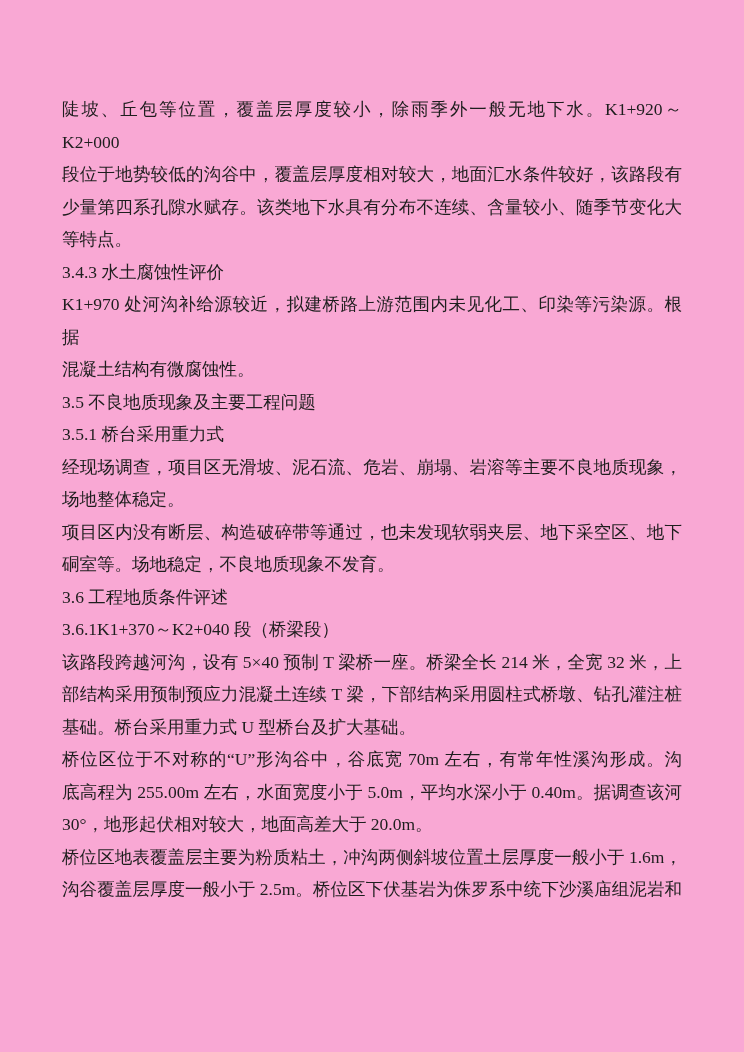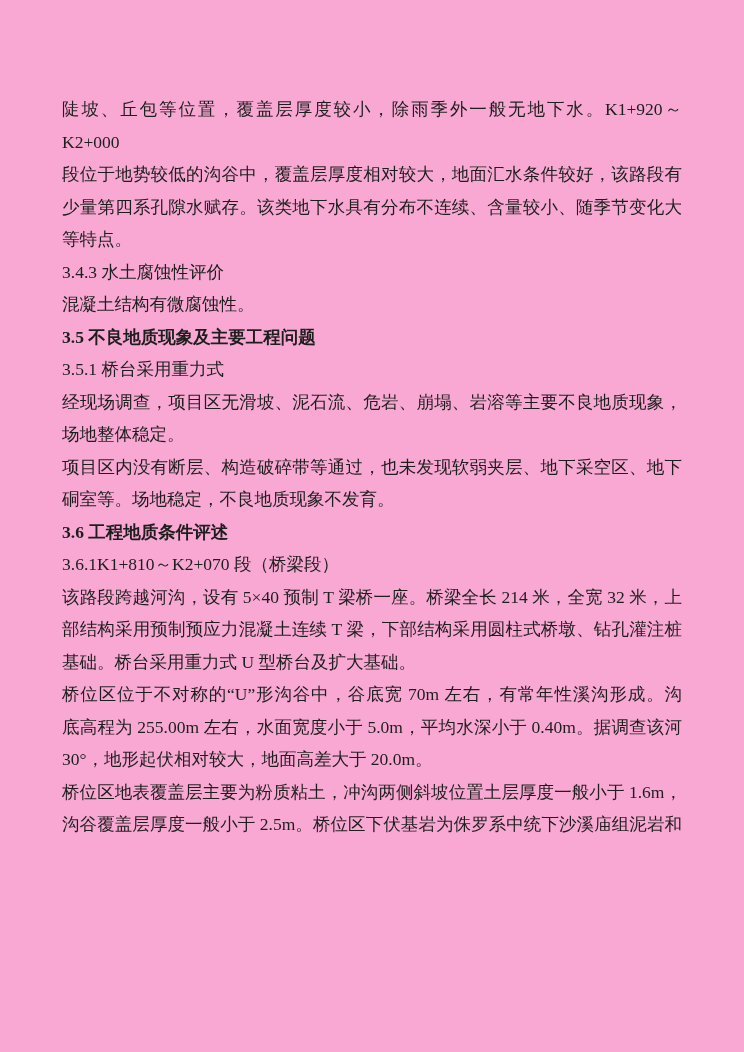--- a/index.html
+++ b/index.html
@@ -28,21 +28,21 @@
     text-align: justify;
     min-height: 32.5px;
   }
   .ln.full {
     text-align-last: justify;
   }
   .num {
     font-weight: normal;
   }
   .bold, .bold .num {
-    font-weight: bold;
+    font-weight: normal;
   }
   .chem-sub {
     font-size: 11px;
     vertical-align: -3px;
   }
   .chem-sup {
     font-size: 11px;
     vertical-align: 6px;
   }
 </style>
@@ -52,35 +52,36 @@
 <div class="page">
   <div class="doc">
 
     <div class="ln full">陡坡、丘包等位置，覆盖层厚度较小，除雨季外一般无地下水。K1+920～K2+000</div>
     <div class="ln full">段位于地势较低的沟谷中，覆盖层厚度相对较大，地面汇水条件较好，该路段有</div>
     <div class="ln full">少量第四系孔隙水赋存。该类地下水具有分布不连续、含量较小、随季节变化大</div>
     <div class="ln">等特点。</div>
 
     <div class="ln head"><span class="num">3.4.3</span><span> 水土腐蚀性评价</span></div>
 
+    <div class="ln full">K1+970 处河沟补给源较近，拟建桥路上游范围内未见化工、印染等污染源。根据</div>
     <div class="ln">混凝土结构有微腐蚀性。</div>
 
     <div class="ln head bold"><span class="num">3.5</span><span> 不良地质现象及主要工程问题</span></div>
 
     <div class="ln head"><span class="num">3.5.1</span><span> 桥台采用重力式</span></div>
 
     <div class="ln full">经现场调查，项目区无滑坡、泥石流、危岩、崩塌、岩溶等主要不良地质现象，</div>
     <div class="ln">场地整体稳定。</div>
 
     <div class="ln full">项目区内没有断层、构造破碎带等通过，也未发现软弱夹层、地下采空区、地下</div>
     <div class="ln">硐室等。场地稳定，不良地质现象不发育。</div>
 
     <div class="ln head bold"><span class="num">3.6</span><span> 工程地质条件评述</span></div>
 
-    <div class="ln head"><span class="num">3.6.1</span><span>K1+810～K2+070 段（桥梁段）</span></div>
+    <div class="ln head"><span class="num">3.6.1</span><span>K1+370～K2+040 段（桥梁段）</span></div>
 
     <div class="ln full">该路段跨越河沟，设有 5×40 预制 T 梁桥一座。桥梁全长 214 米，全宽 32 米，上</div>
     <div class="ln full">部结构采用预制预应力混凝土连续 T 梁，下部结构采用圆柱式桥墩、钻孔灌注桩</div>
     <div class="ln">基础。桥台采用重力式 U 型桥台及扩大基础。</div>
 
     <div class="ln full">桥位区位于不对称的“U”形沟谷中，谷底宽 70m 左右，有常年性溪沟形成。沟</div>
     <div class="ln full">底高程为 255.00m 左右，水面宽度小于 5.0m，平均水深小于 0.40m。据调查该河</div>
     <div class="ln">30°，地形起伏相对较大，地面高差大于 20.0m。</div>
 
     <div class="ln full">桥位区地表覆盖层主要为粉质粘土，冲沟两侧斜坡位置土层厚度一般小于 1.6m，</div>

